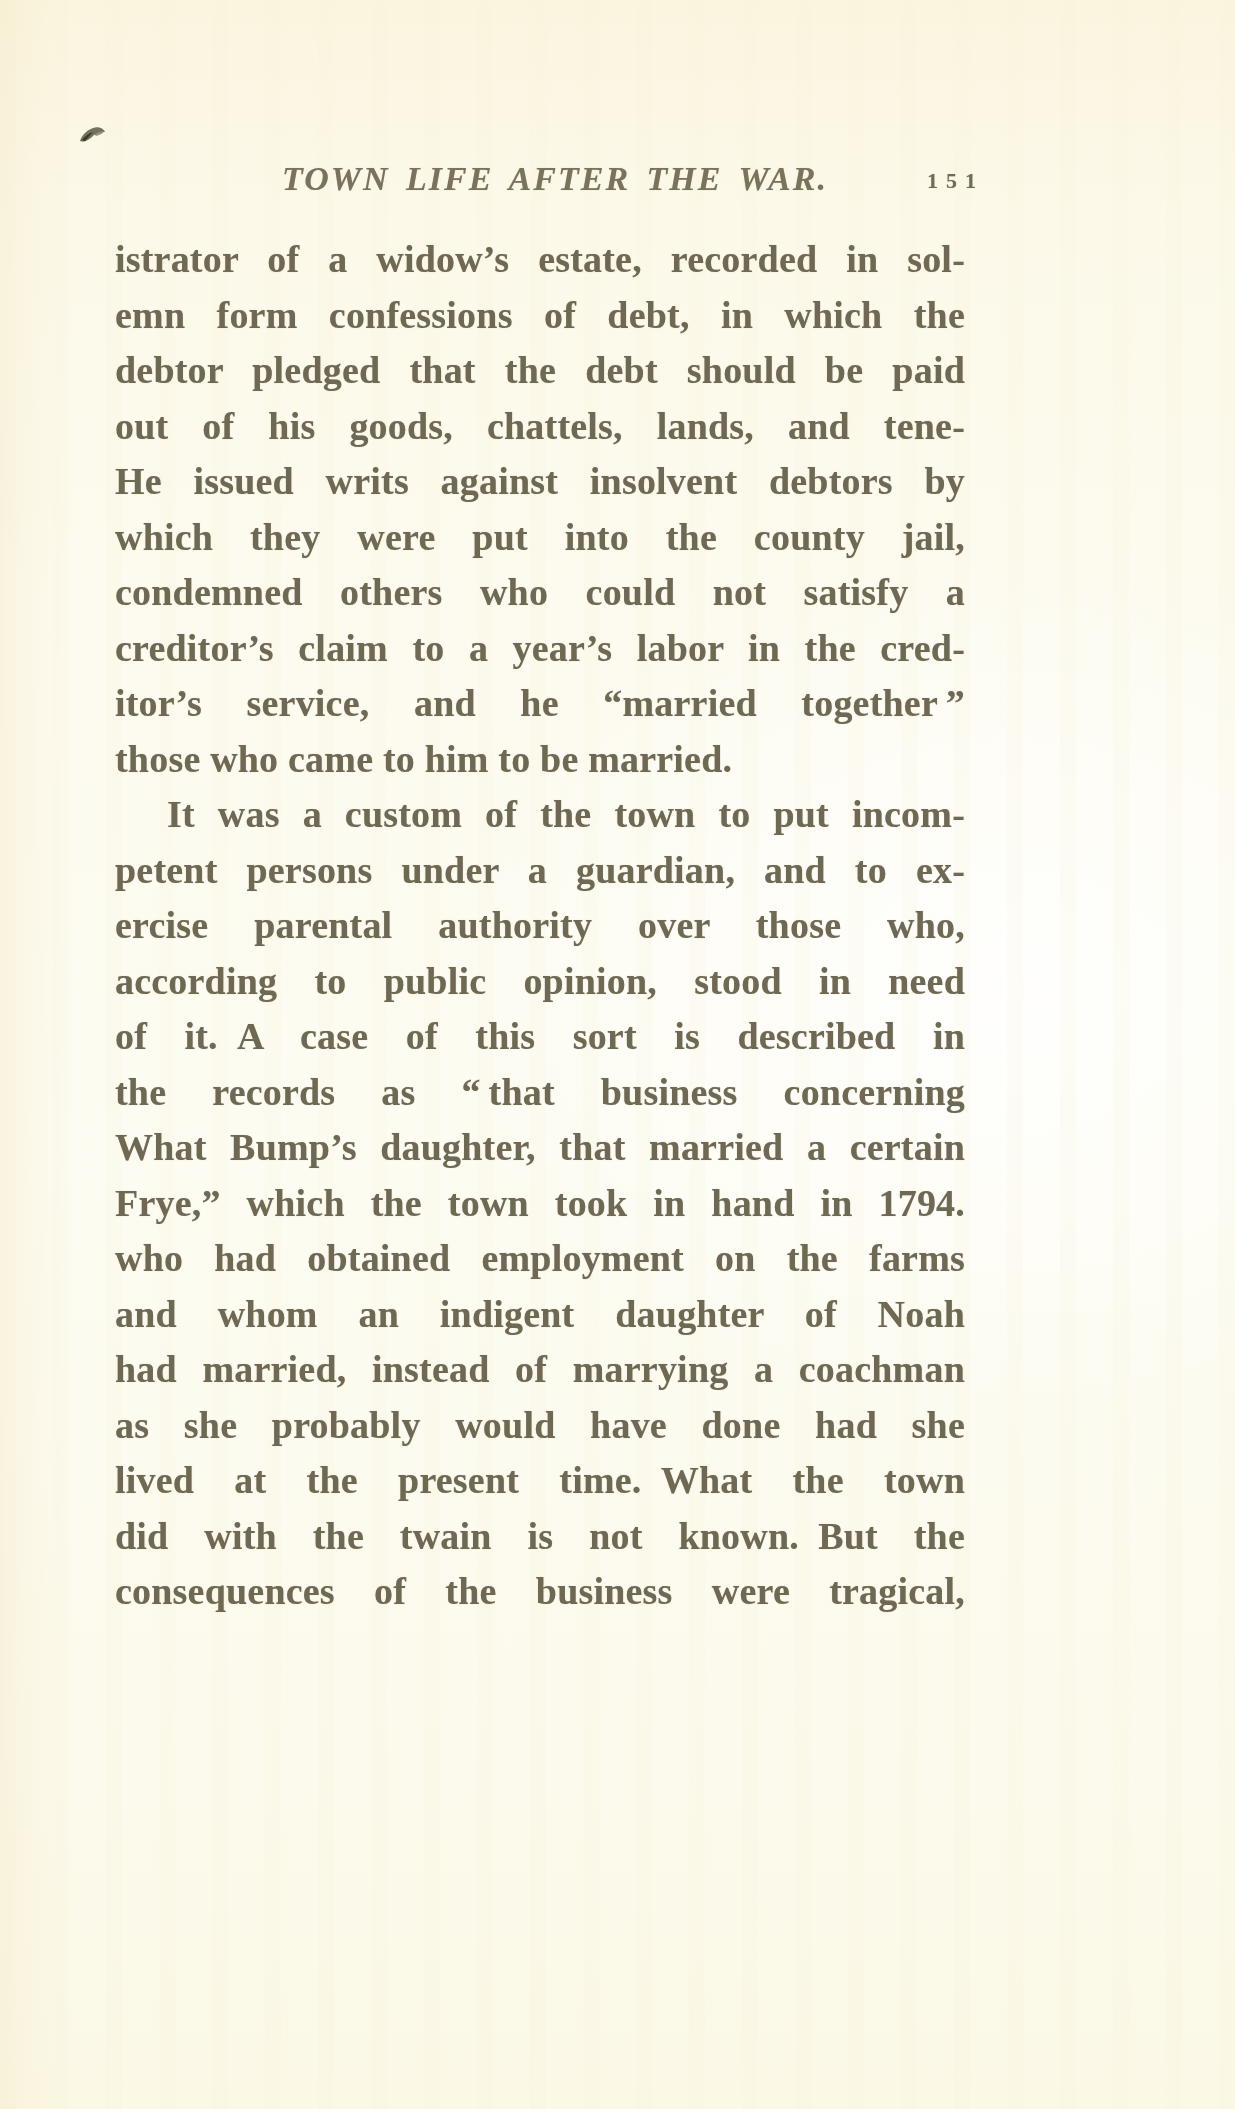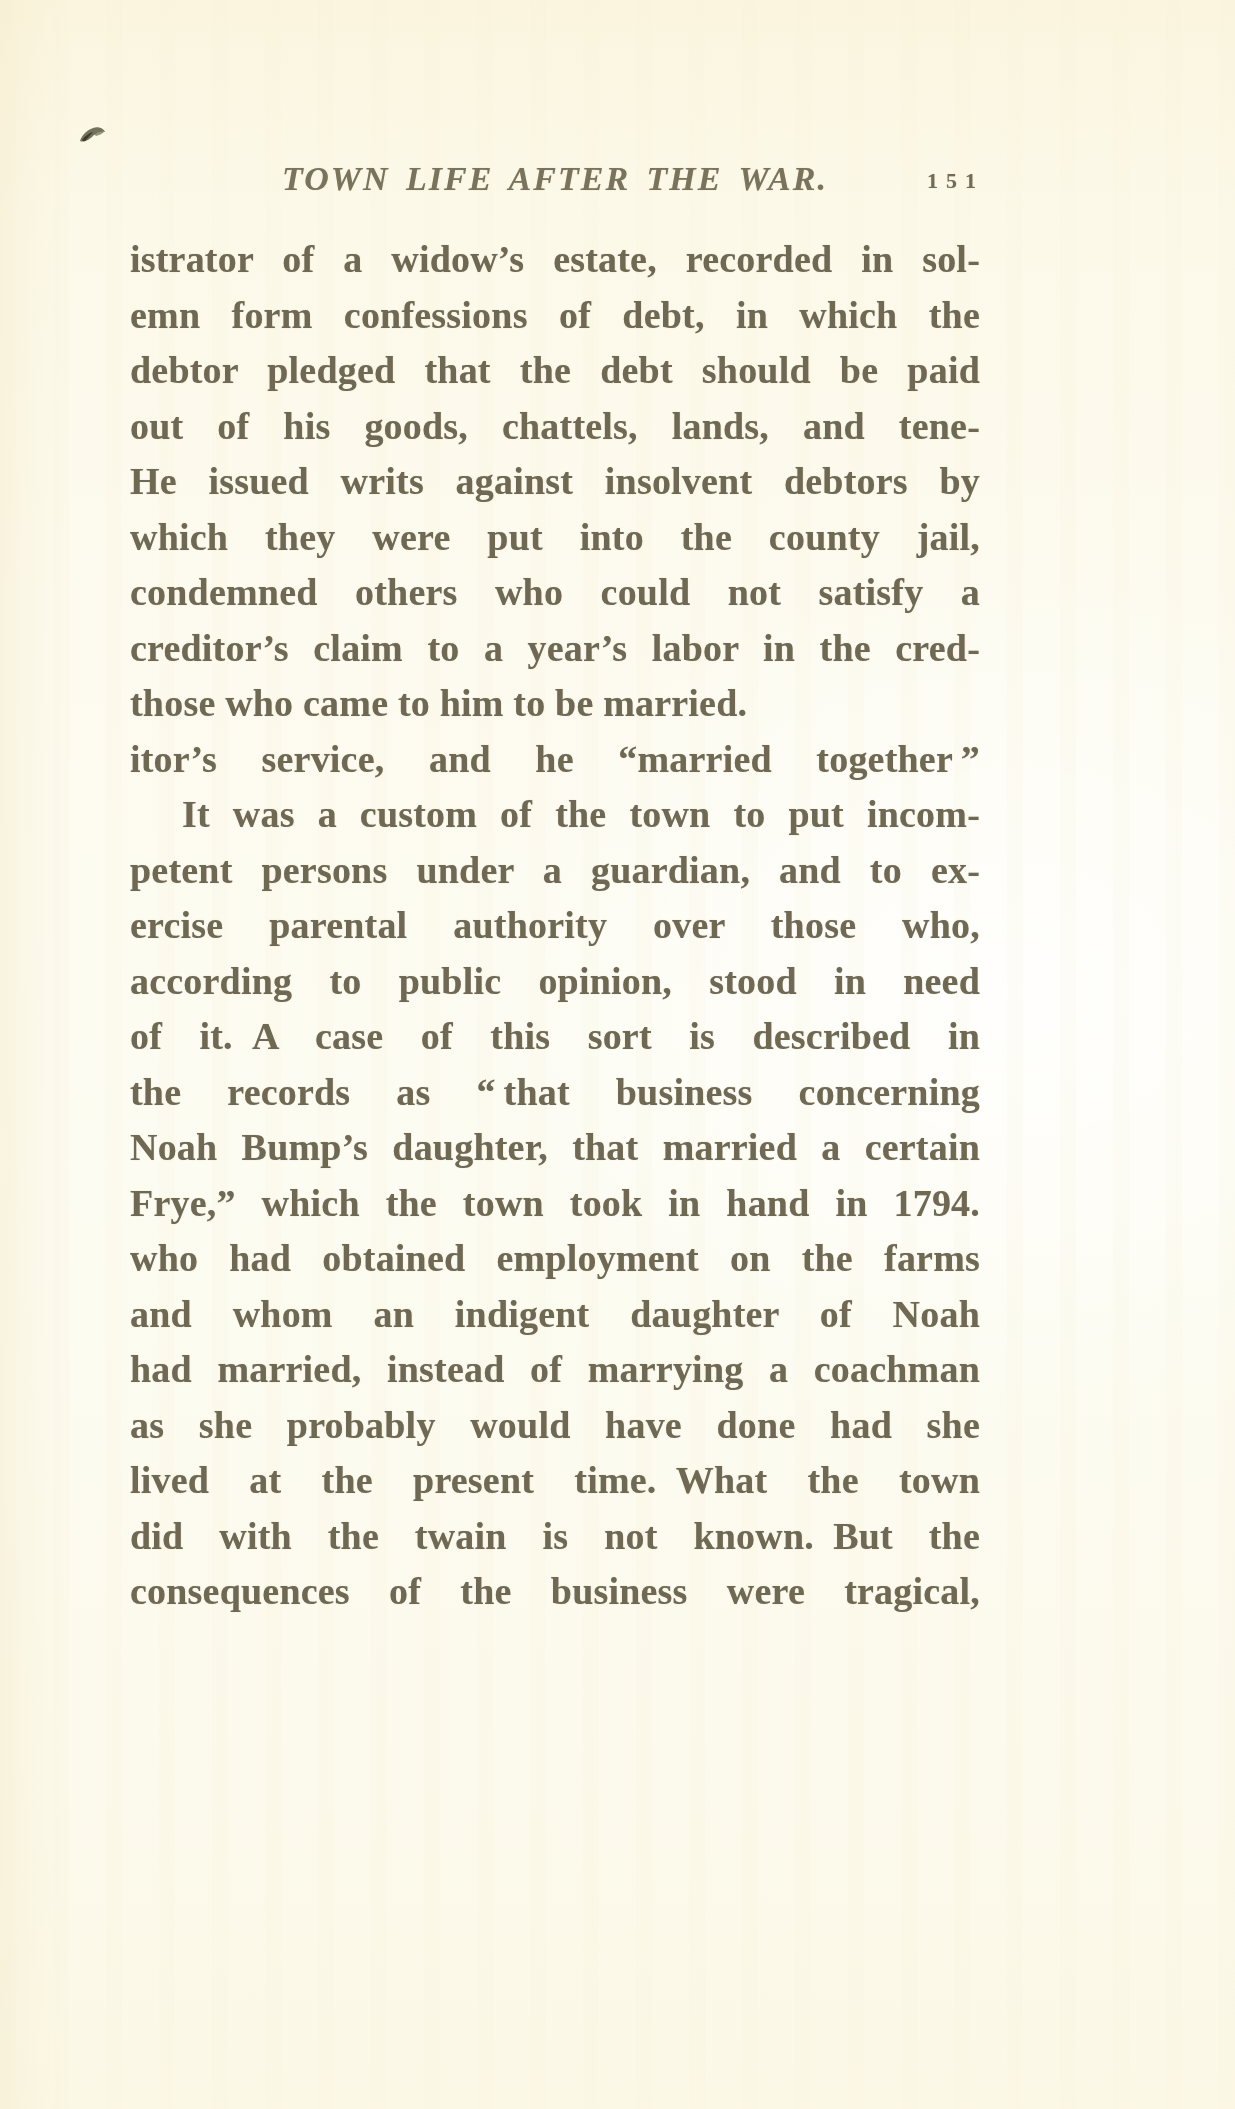--- a/index.html
+++ b/index.html
@@ -66,21 +66,21 @@
     top: 4px;
     font-size: 22px;
     line-height: 36px;
     letter-spacing: 8px;
     margin-right: -8px; 
     color: #736c55;
     text-shadow: 0 0 1px rgba(115,108,85,0.35);
   }
   .body-text {
     position: absolute;
-    left: 130px;
+    left: 115px;
     top: 232px;
     width: 850px;
     font-size: 38px;
     line-height: 55.5px;
     letter-spacing: 0.2px;
     color: #6f6853;
     text-shadow: 0 0 1px rgba(111,104,83,0.35);
   }
   .tline {
     height: 55.5px;
@@ -113,29 +113,29 @@
 
   <div class="body-text">
     <div class="tline">istrator of a widow’s estate, recorded in sol-</div>
     <div class="tline">emn form confessions of debt, in which the</div>
     <div class="tline">debtor pledged that the debt should be paid</div>
     <div class="tline">out of his goods, chattels, lands, and tene-</div>
     <div class="tline">He issued writs against insolvent debtors by</div>
     <div class="tline">which they were put into the county jail,</div>
     <div class="tline">condemned others who could not satisfy a</div>
     <div class="tline">creditor’s claim to a year’s labor in the cred-</div>
+    <div class="tline">itor’s service, and he “married together ”</div>
     <div class="tline end">those who came to him to be married.</div>
-    <div class="tline">itor’s service, and he “married together ”</div>
     <div class="tline indent">It was a custom of the town to put incom-</div>
     <div class="tline">petent persons under a guardian, and to ex-</div>
     <div class="tline">ercise parental authority over those who,</div>
     <div class="tline">according to public opinion, stood in need</div>
     <div class="tline">of it. A case of this sort is described in</div>
     <div class="tline">the records as “ that business concerning</div>
-    <div class="tline">Noah Bump’s daughter, that married a certain</div>
+    <div class="tline">What Bump’s daughter, that married a certain</div>
     <div class="tline">Frye,” which the town took in hand in 1794.</div>
     <div class="tline">who had obtained employment on the farms</div>
     <div class="tline">and whom an indigent daughter of Noah</div>
     <div class="tline">had married, instead of marrying a coachman</div>
     <div class="tline">as she probably would have done had she</div>
     <div class="tline">lived at the present time. What the town</div>
     <div class="tline">did with the twain is not known. But the</div>
     <div class="tline">consequences of the business were tragical,</div>
   </div>
 

